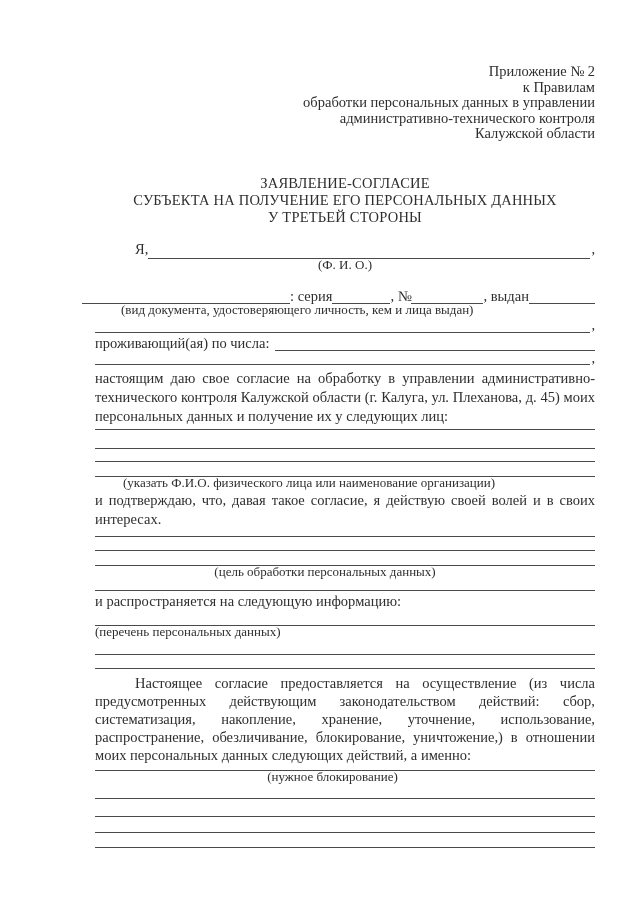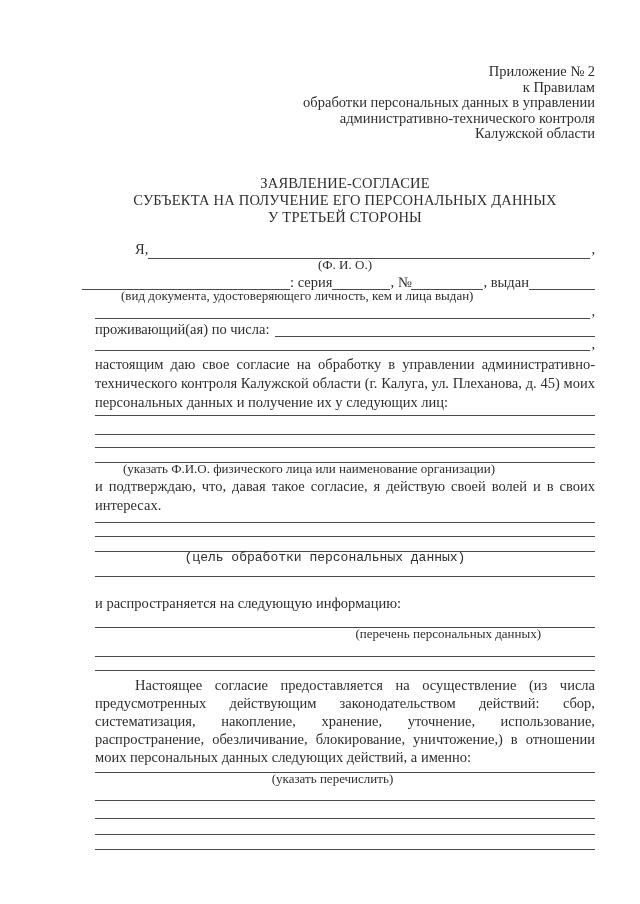--- a/index.html
+++ b/index.html
@@ -27,46 +27,46 @@
   .title{margin-top:33px;text-align:center;line-height:17px;letter-spacing:.2px;}
 
   
   .row{display:flex;align-items:stretch;}
   .fill{flex:1 1 auto;border-bottom:1px solid var(--rule);}
   .blank{border-bottom:1px solid var(--rule);}
   .ind{width:40px;flex:0 0 auto;}
   .lbl{white-space:pre;flex:0 0 auto;}
 
   .row-name{margin-top:14px;height:19px;line-height:19px;}
-  .row-doc{margin-top:3px;height:16px;line-height:16px;margin-left:-13px;}
+  .row-doc{margin-top:17px;height:16px;line-height:16px;margin-left:-13px;}
   .row-doc .b1{width:208px;}
   .row-doc .b2{width:58px;}
   .row-doc .b3{width:72px;}
   .row-doc .b4{flex:1 1 auto;}
   .row-full-1{margin-top:1px;height:16px;line-height:16px;}
   .row-addr{margin-top:2px;height:16px;line-height:16px;}
   .row-addr .lbl{padding-right:5px;}
   .row-full-2{height:14px;line-height:14px;}
   .comma{flex:0 0 auto;padding-left:1px;}
 
   
   .cap{font-size:13px;line-height:11px;height:12px;color:var(--ink);}
   .cap-fio{text-align:center;}
   .cap-doc{margin-left:26px;width:250px;text-align:center;white-space:nowrap;}
   .cap-persons{text-align:right;padding-right:100px;}
-  .cap-purpose{text-align:center;padding-right:40px;font-family:Liberation Mono, monospace;}
-  .cap-info{text-align:right;padding-right:54px;}
+  .cap-purpose{text-align:center;padding-right:40px;}
+  .cap-info{text-align:left;padding-right:54px;}
   .cap-actions{text-align:center;padding-right:25px;}
 
   
   .para{text-align:justify;}
   .para-consent{margin-top:4px;line-height:19px;}
   .para-confirm{margin-top:2px;line-height:19px;}
   .line-purpose{line-height:19px;height:19px;}
-  .line-info{margin-top:17px;line-height:19px;height:19px;}
+  .line-info{margin-top:1px;line-height:19px;height:19px;}
   .para-actions{margin-top:5px;line-height:18px;text-indent:40px;}
 
   
   .bl{border-bottom:1px solid var(--rule);}
   .h4{height:4px}.h7{height:7px}.h8{height:8px}.h13{height:13px}.h14{height:14px}
   .h15{height:15px}.h16{height:16px}.h17{height:17px}.h18{height:18px}.h19{height:19px}
 </style>
 </head>
 <body>
 
@@ -138,21 +138,21 @@
     <div class="bl h13"></div>
 
     <div class="line-info">и распространяется на следующую информацию:</div>
     <div class="bl h15"></div>
     <div class="cap cap-info">(перечень персональных данных)</div>
     <div class="bl h17"></div>
     <div class="bl h14"></div>
 
     <div class="para para-actions">Настоящее согласие предоставляется на осуществление (из числа предусмотренных действующим законодательством действий: сбор, систематизация, накопление, хранение, уточнение, использование, распространение, обезличивание, блокирование, уничтожение,) в отношении моих персональных данных следующих действий, а именно:</div>
     <div class="bl h7"></div>
-    <div class="cap cap-actions">(указать перечислить)</div>
+    <div class="cap cap-actions">(нужное блокирование)</div>
 
     <div class="bl h16"></div>
     <div class="bl h18"></div>
     <div class="bl h16"></div>
     <div class="bl h15"></div>
 
   </div>
 </div>
 
 </body></html>

